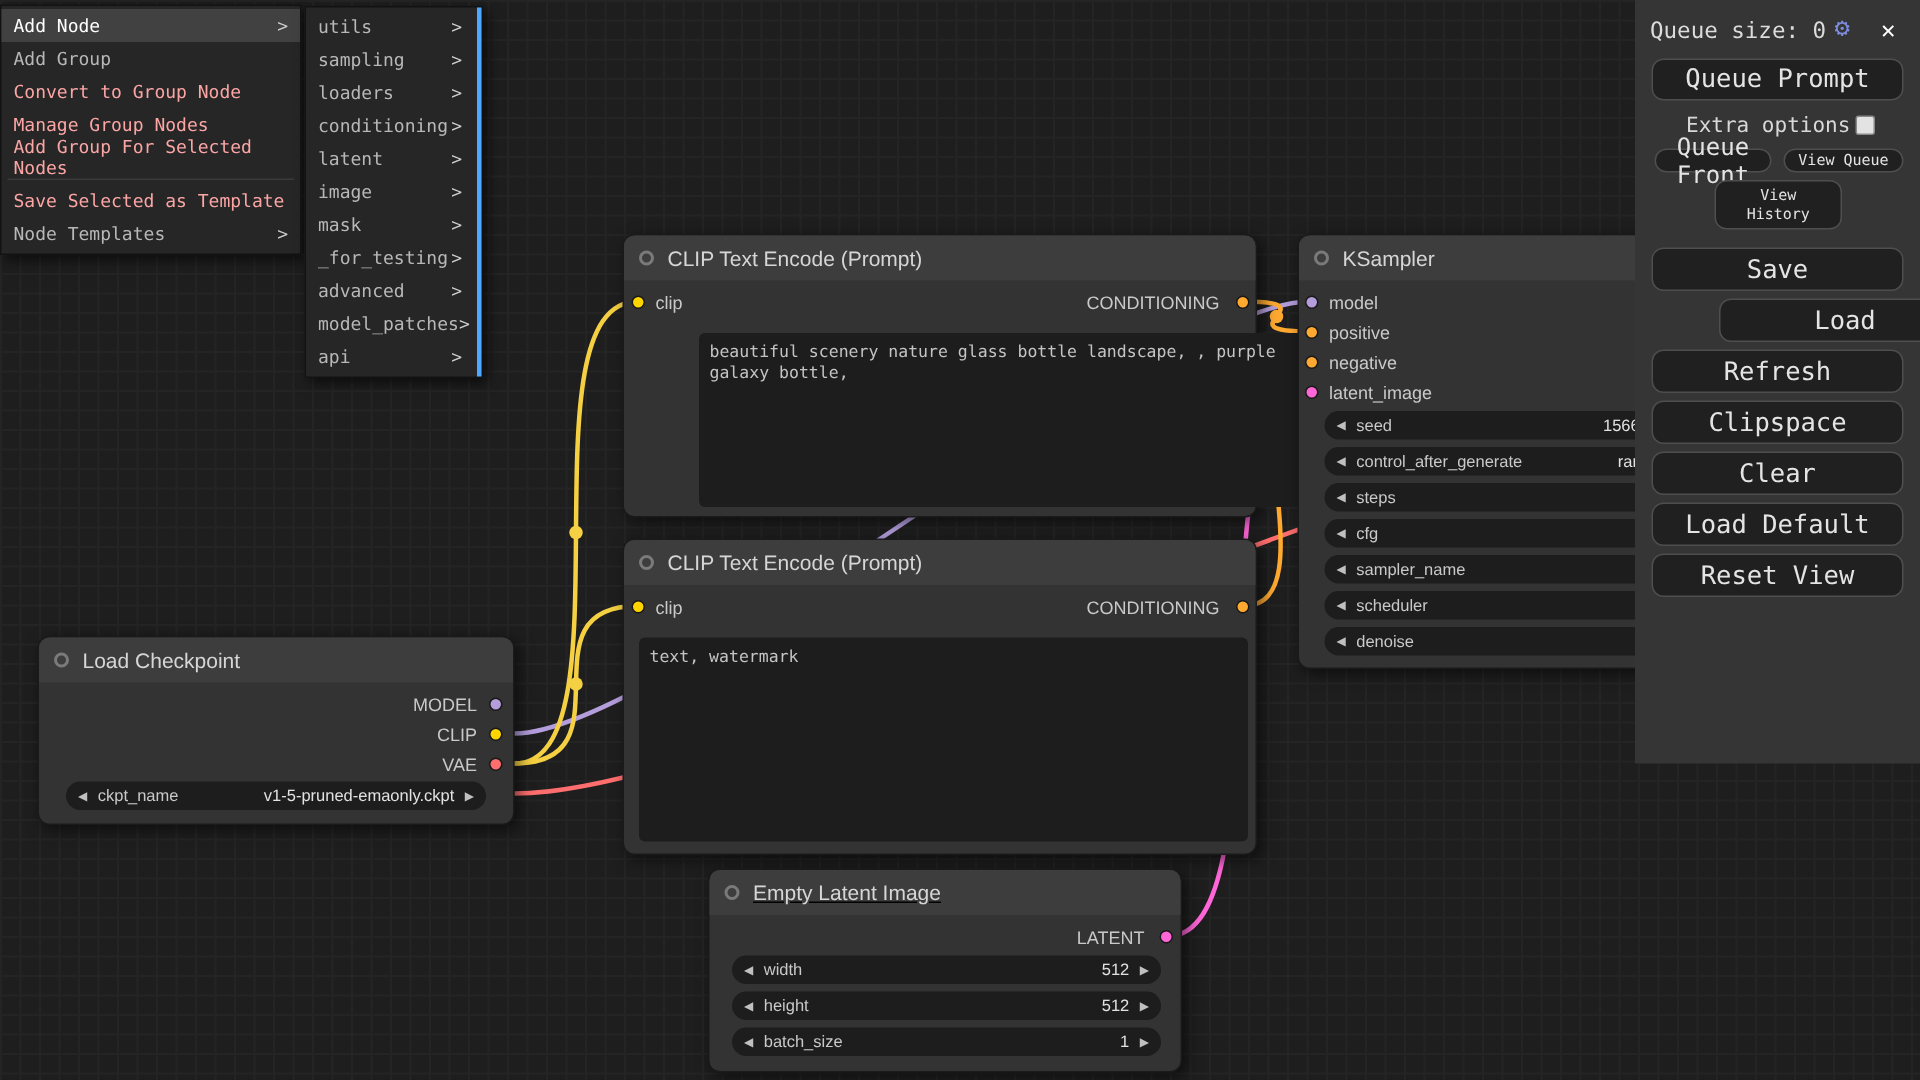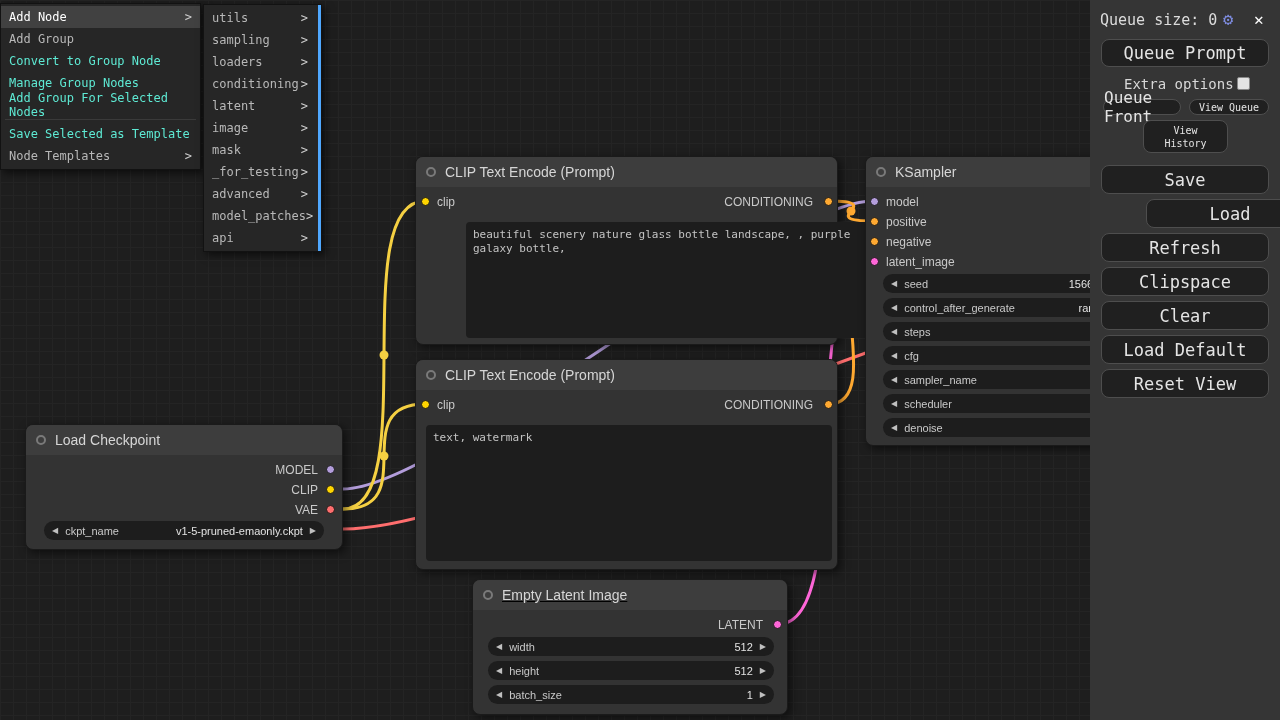--- a/index.html
+++ b/index.html
@@ -63,30 +63,30 @@
     position:absolute; z-index:20; background:#262626;
     border:1px solid #121212; box-shadow:3px 3px 8px rgba(0,0,0,.6);
     padding:2px 0; font-size:12px;
   }
   .menu-item {
     height:22px; display:flex; align-items:center;
     padding:0 8px; color:#b8b8b8; position:relative;
   }
   .menu-item .mi-arrow { margin-left:auto; color:#cfcfcf; }
   .menu-item.highlighted { background:#414141; color:#ffffff; }
-  .menu-item.disabled { color:#5eead4; }
+  .menu-item.disabled { color:#fca5a5; }
   .menu-sep { height:1px; background:#3a3a3a; margin:3px 4px; }
   .submenu-bar {
     position:absolute; right:0; top:0; bottom:0; width:3px; background:#4fa8ff;
   }
 
   
   .sidebar {
-    position:absolute; left:1090px; top:0; width:190px; height:720px;
-    background:#353535; z-index:10; color:#dddddd;
+    position:absolute; left:1090px; top:0; width:190px; height:509px;
+    background:#353535; z-index:10; color:#dddddd;text-align:center;
   }
   .sb-queue-size { position:absolute; left:10px; top:11px; font-size:15px; color:#dcdcdc; }
   .sb-gear { position:absolute; left:133px; top:9px; font-size:17px; color:#7e8ce0; }
   .sb-close { position:absolute; left:164px; top:10px; font-size:16px; color:#ffffff; }
   .sb-btn {
     position:absolute; background:#202020; border:1px solid #4e4e4e;
     border-radius:8px; color:#e4e4e4; display:flex; align-items:center;
     justify-content:center; font-family:"DejaVu Sans Mono",monospace;
   }
   .sb-btn.big { left:11px; width:168px; height:29px; font-size:17px; }

